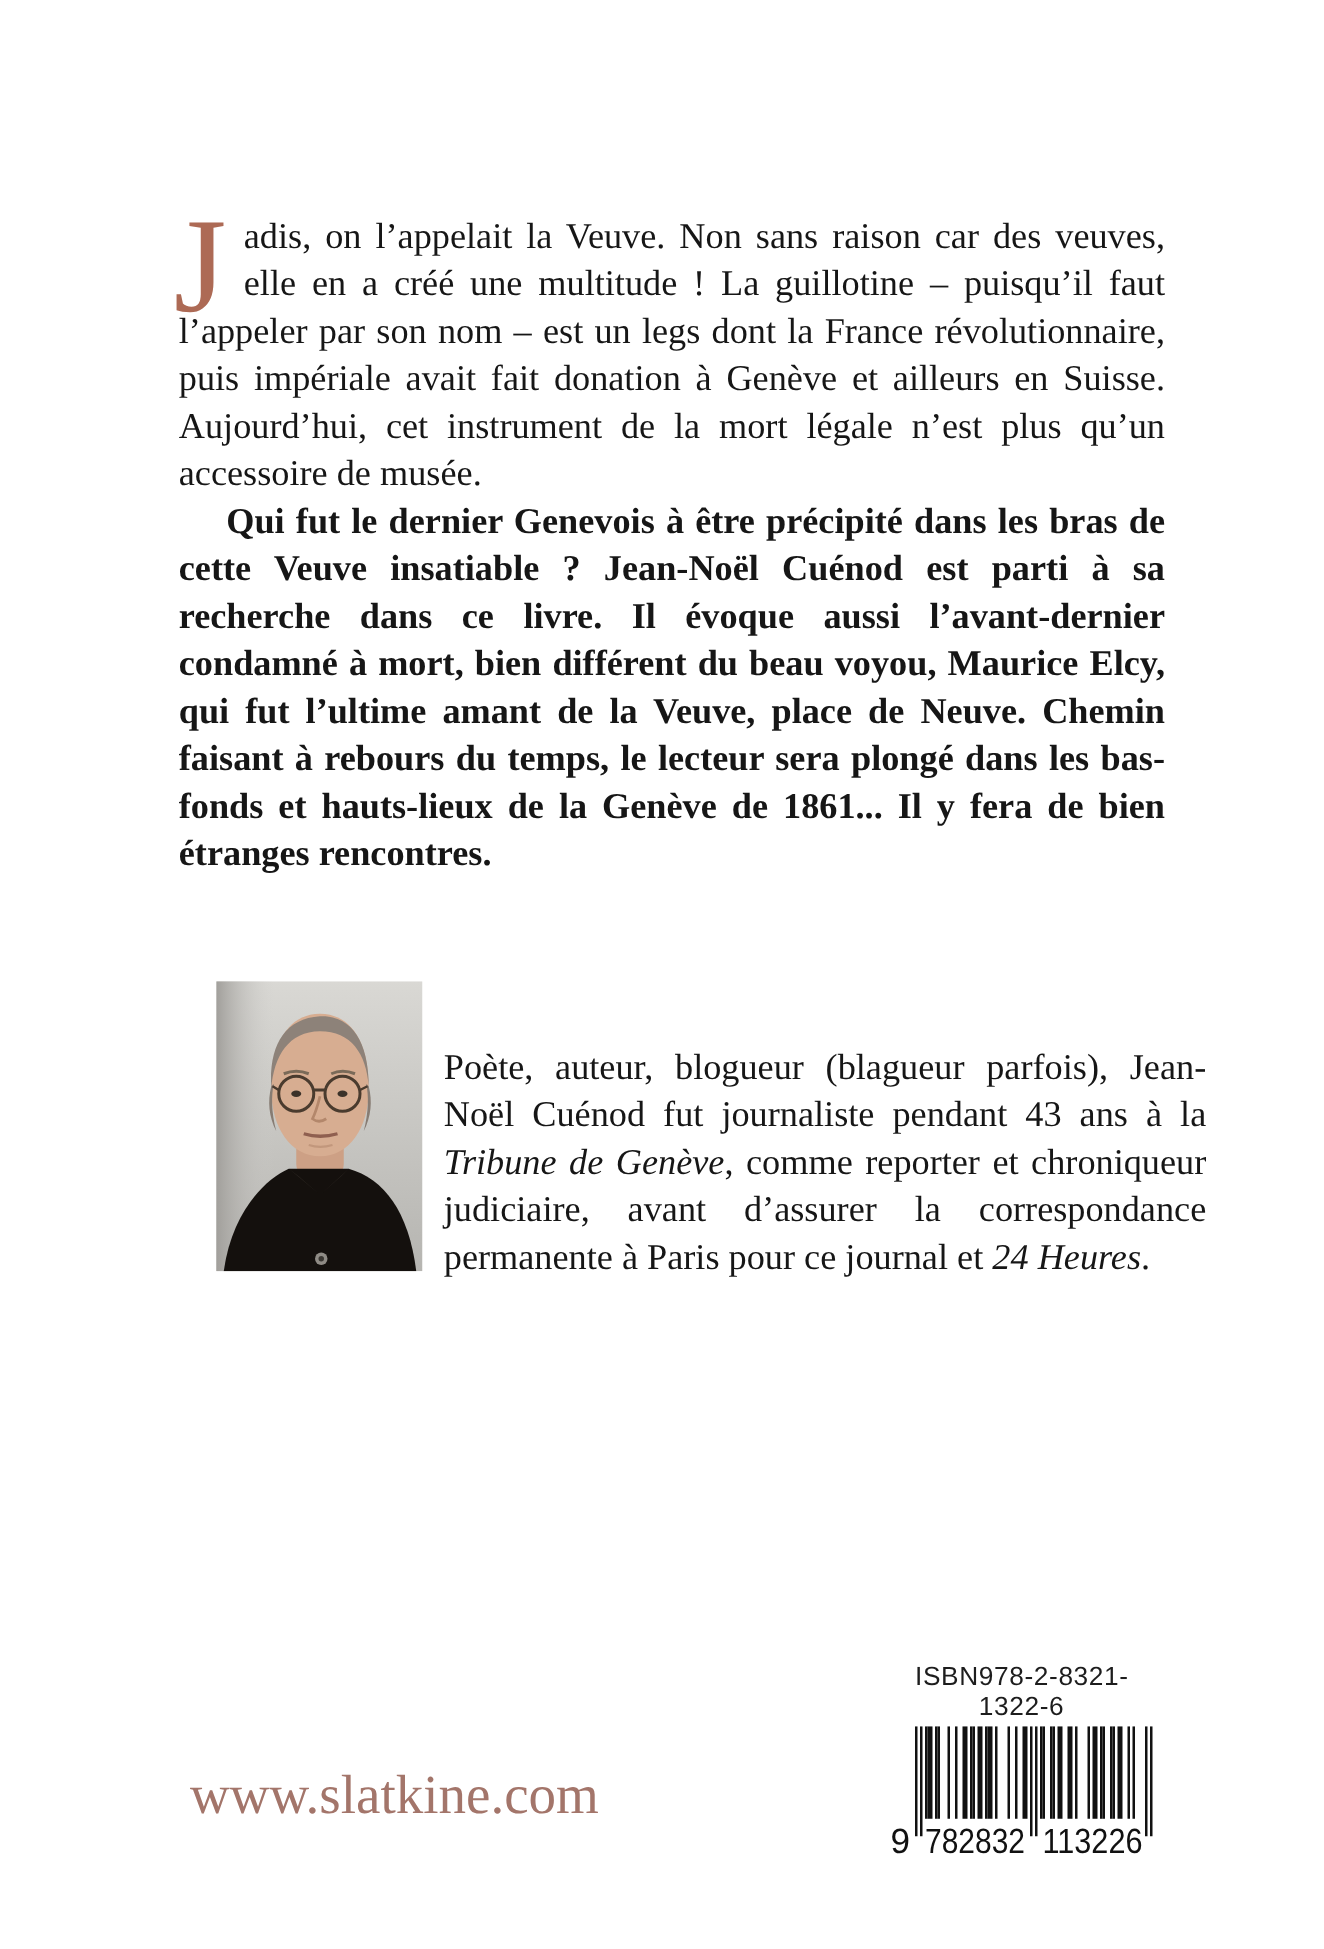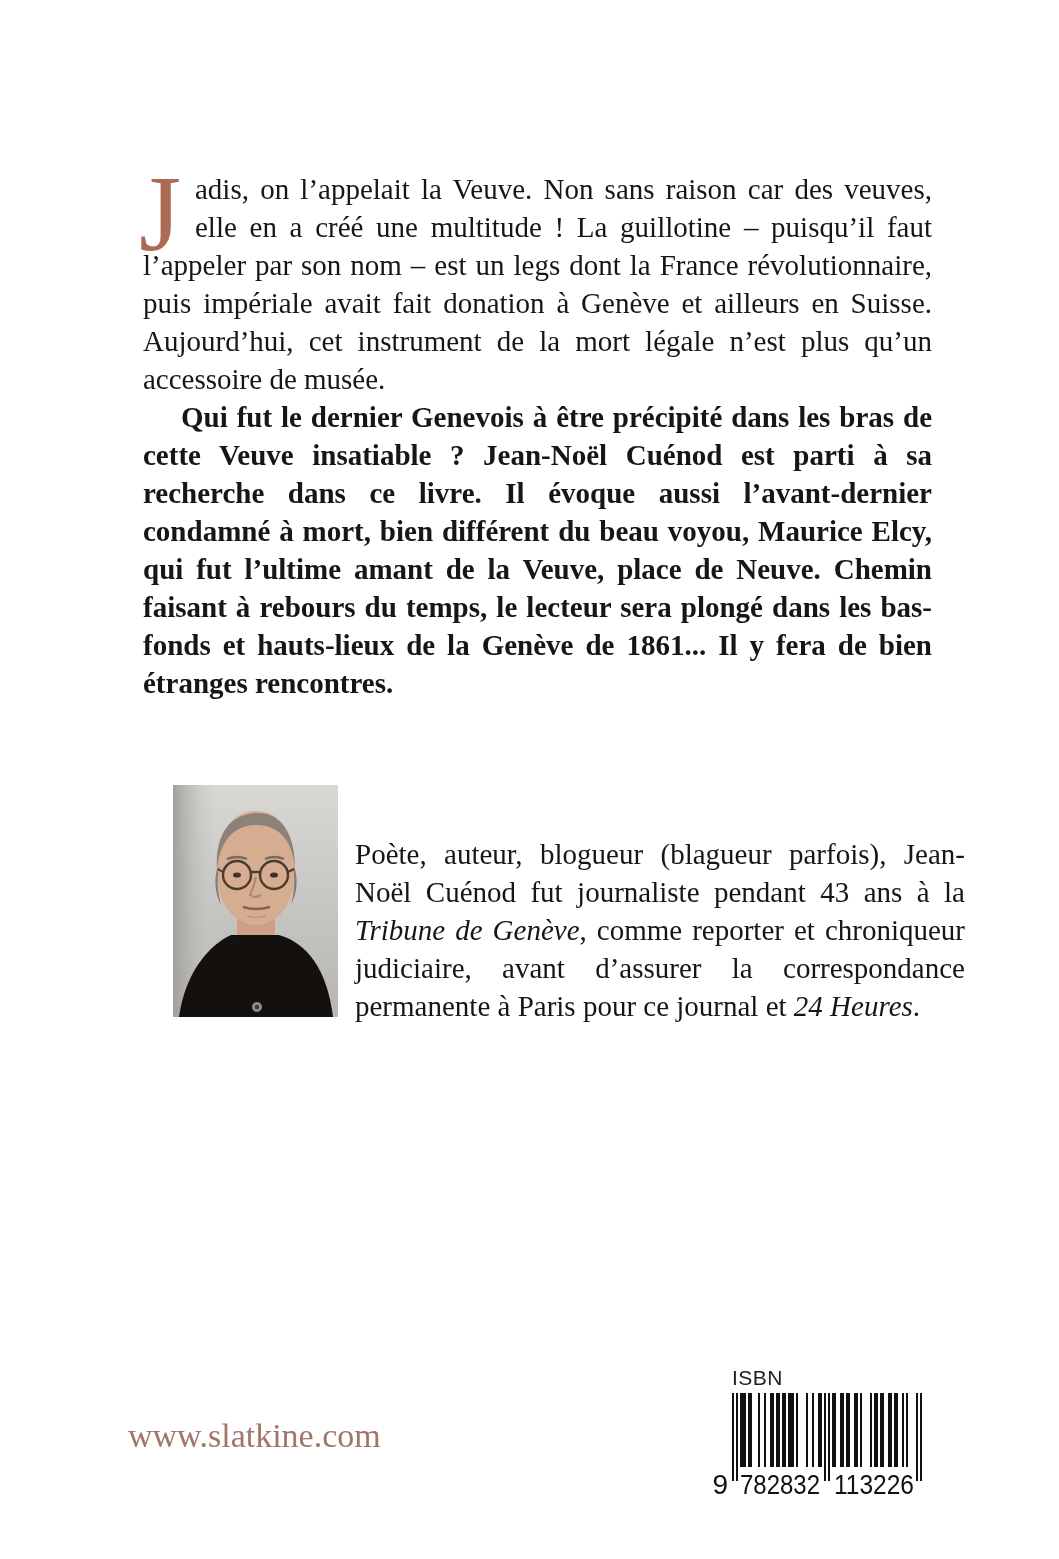--- a/index.html
+++ b/index.html
@@ -43,36 +43,35 @@
     font-size:29px;line-height:38px;
     text-align:justify;
   }
 
   
   .cover-credit{
     position:absolute;left:143px;top:1348px;
     font-size:23px;line-height:35px;color:#1c1c1c;
   }
   .publisher-website{
-    position:absolute;left:128px;top:1416px;
-    font-size:34px;line-height:40px;
+    position:absolute;left:152px;top:1416px;
+    font-size:44px;line-height:40px;
     color:var(--website-color,#a3756a);
   }
 
   
   .isbn-block{
     position:absolute;left:708px;top:1330px;width:222px;
   }
   .isbn-row{
     margin-left:24px;width:192px;
     display:flex;justify-content:space-between;
     font-family:"Liberation Sans","DejaVu Sans",sans-serif;
     font-size:21px;color:#1d1d1d;letter-spacing:0.5px;
     margin-bottom:3px;
-    margin-top:36px;
   }
   .barcode-svg-holder{width:222px;height:106px;}
 </style>
 </head>
 <body>
 
 <div class="page">
 
   <div class="synopsis">
     <p class="para1"><span class="dropcap-float"></span><span class="dropcap">J</span><span>adis, on l’appelait la Veuve. Non sans raison car des veuves, elle en a créé une multitude&nbsp;! La guillotine – puisqu’il faut l’appeler par son nom – est un legs dont la France révolutionnaire, puis impériale avait fait donation à Genève et ailleurs en Suisse. Aujourd’hui, cet instrument de la mort légale n’est plus qu’un accessoire de musée.</span></p>
@@ -126,20 +125,21 @@
     <div class="author-bio"><span>Poète, auteur, blogueur (blagueur parfois), Jean-Noël Cuénod fut journaliste pendant 43 ans à la </span><i>Tribune de Genève</i><span>, comme reporter et chroniqueur judiciaire, avant d’assurer la correspondance permanente à Paris pour ce journal et </span><i>24 Heures</i><span>.</span></div>
   </div>
 
   <div class="cover-credit">
   </div>
   <div class="publisher-website">www.slatkine.com</div>
 
   <div class="isbn-block">
     <div class="isbn-row">
       <span>ISBN</span>
+      <span>978-2-8321-1322-6</span>
     </div>
     <div class="barcode-svg-holder" id="barcode"><svg xmlns="http://www.w3.org/2000/svg" viewBox="0 0 222 106" width="222" height="106">
           <rect x="24" y="0" width="2" height="88" fill="#111111"></rect>
           <rect x="28" y="0" width="2" height="88" fill="#111111"></rect>
           <rect x="32" y="0" width="2" height="74" fill="#111111"></rect>
           <rect x="34" y="0" width="2" height="74" fill="#111111"></rect>
           <rect x="36" y="0" width="2" height="74" fill="#111111"></rect>
           <rect x="40" y="0" width="2" height="74" fill="#111111"></rect>
           <rect x="42" y="0" width="2" height="74" fill="#111111"></rect>
           <rect x="50" y="0" width="2" height="74" fill="#111111"></rect>

